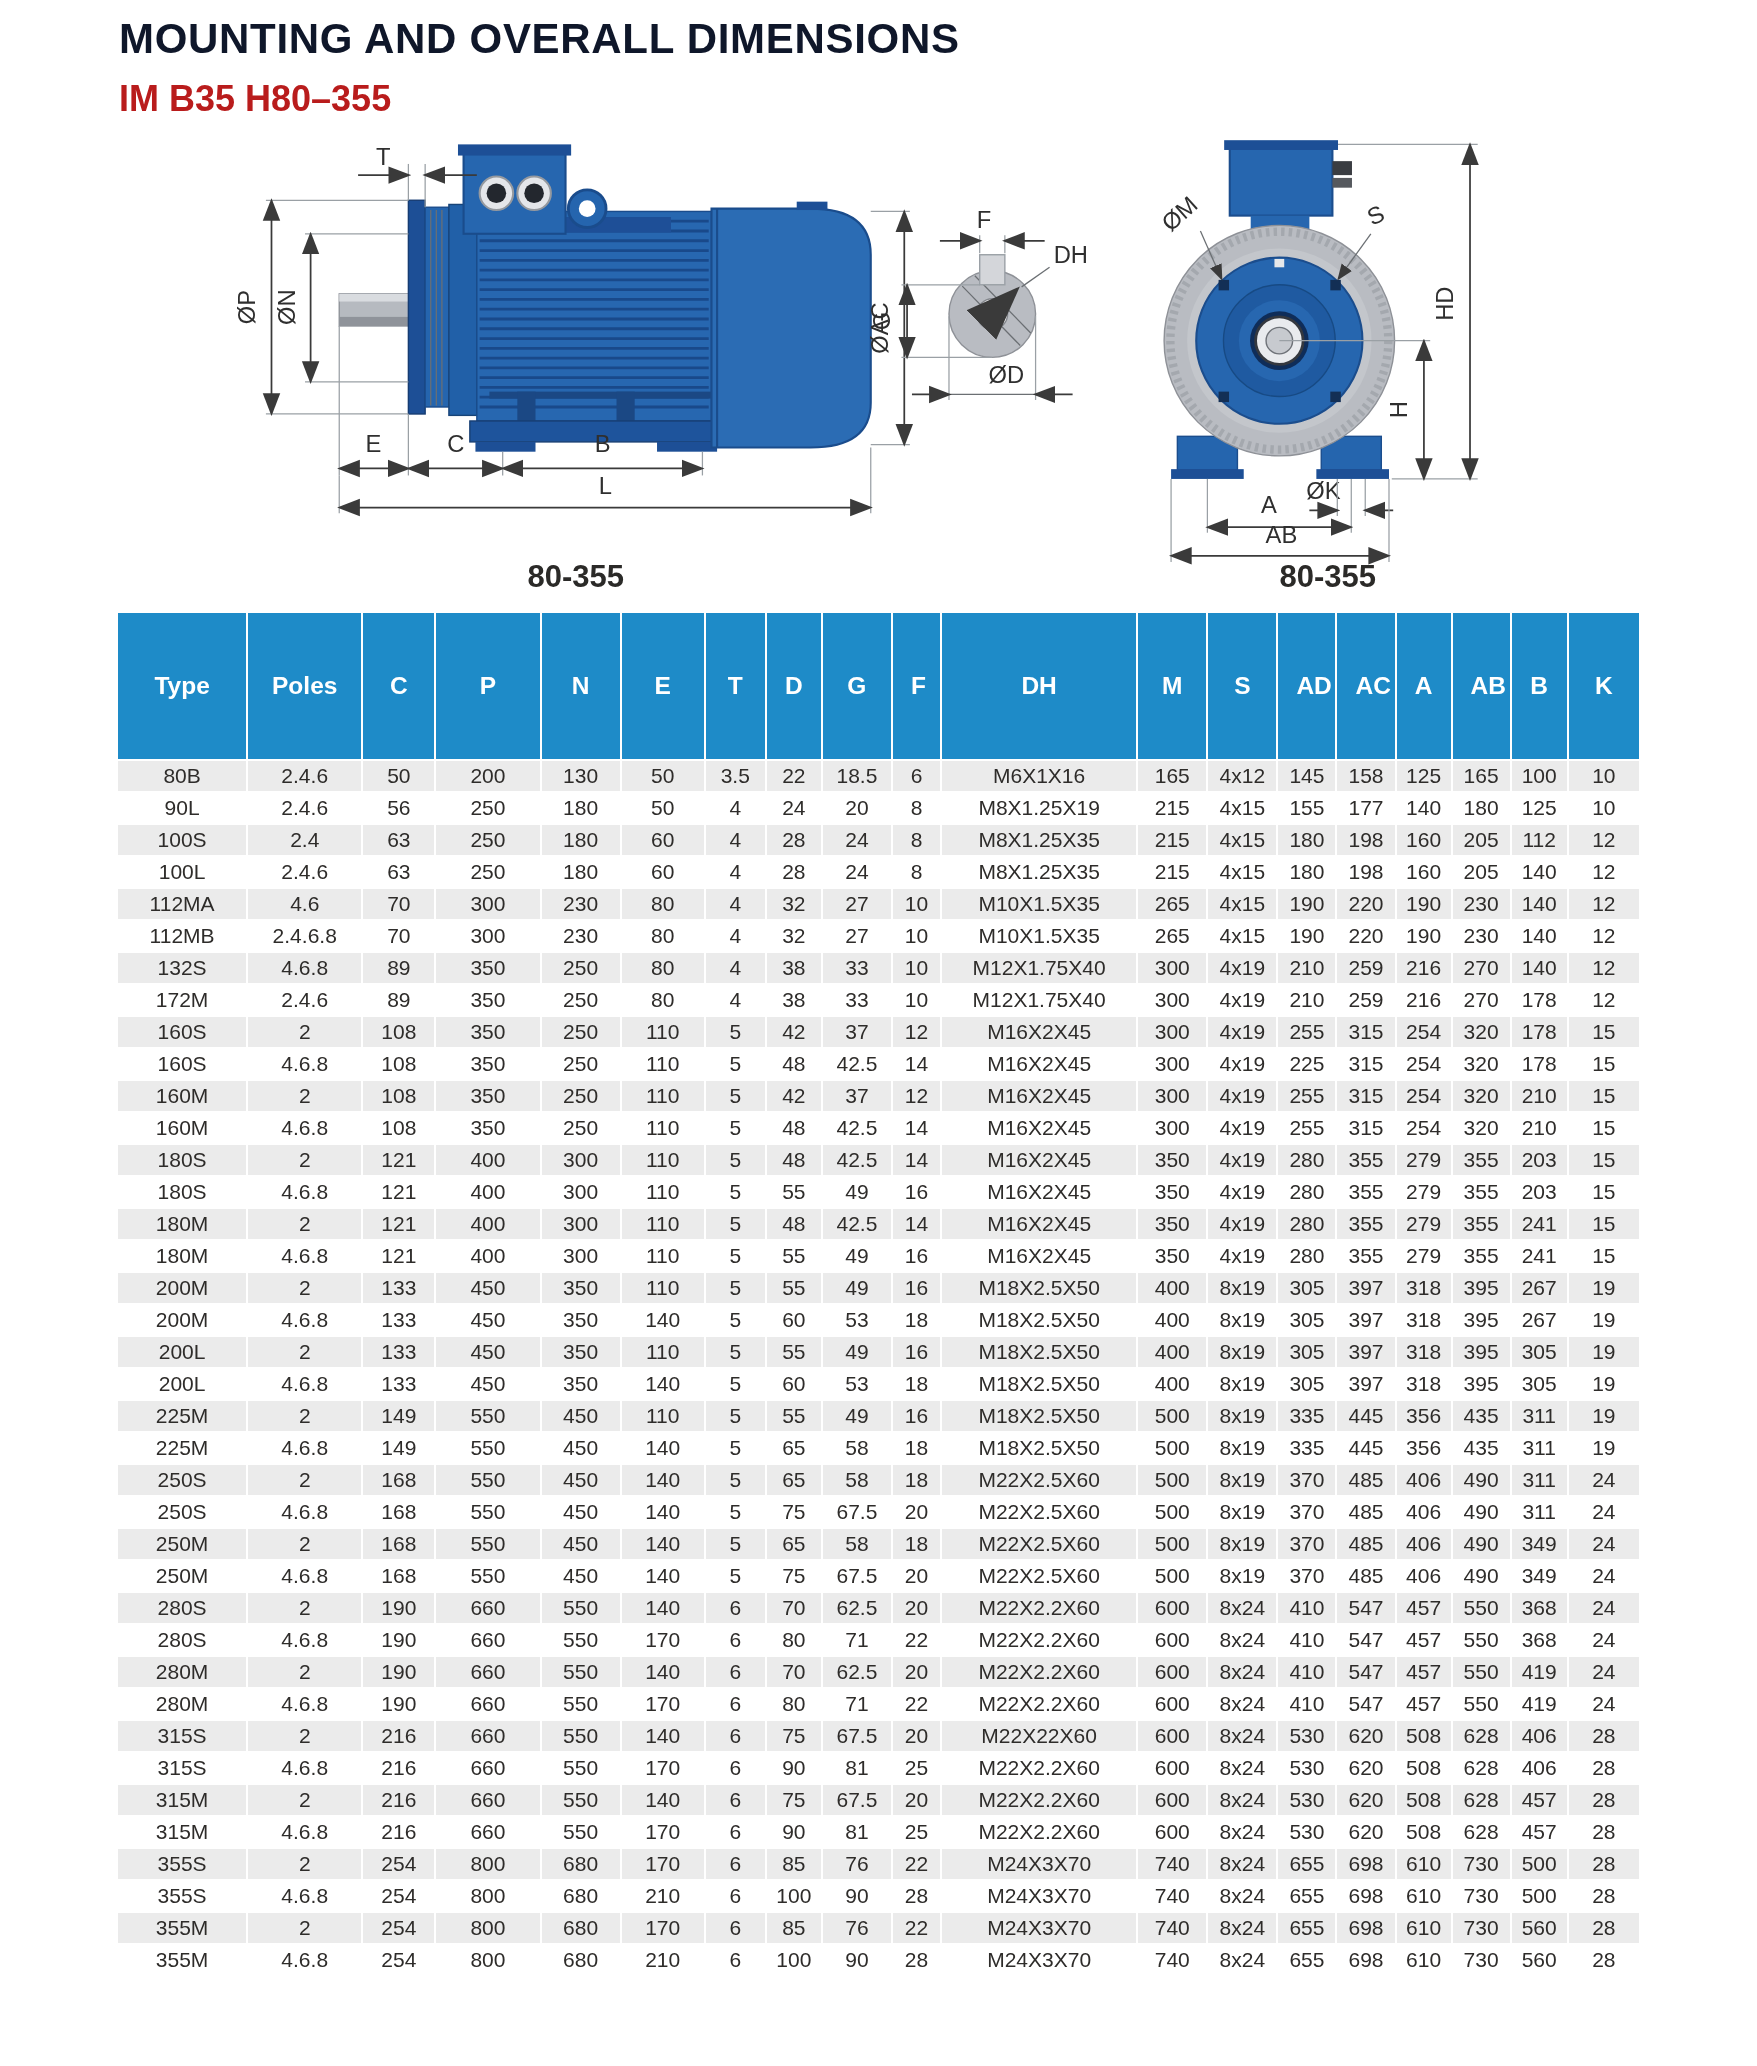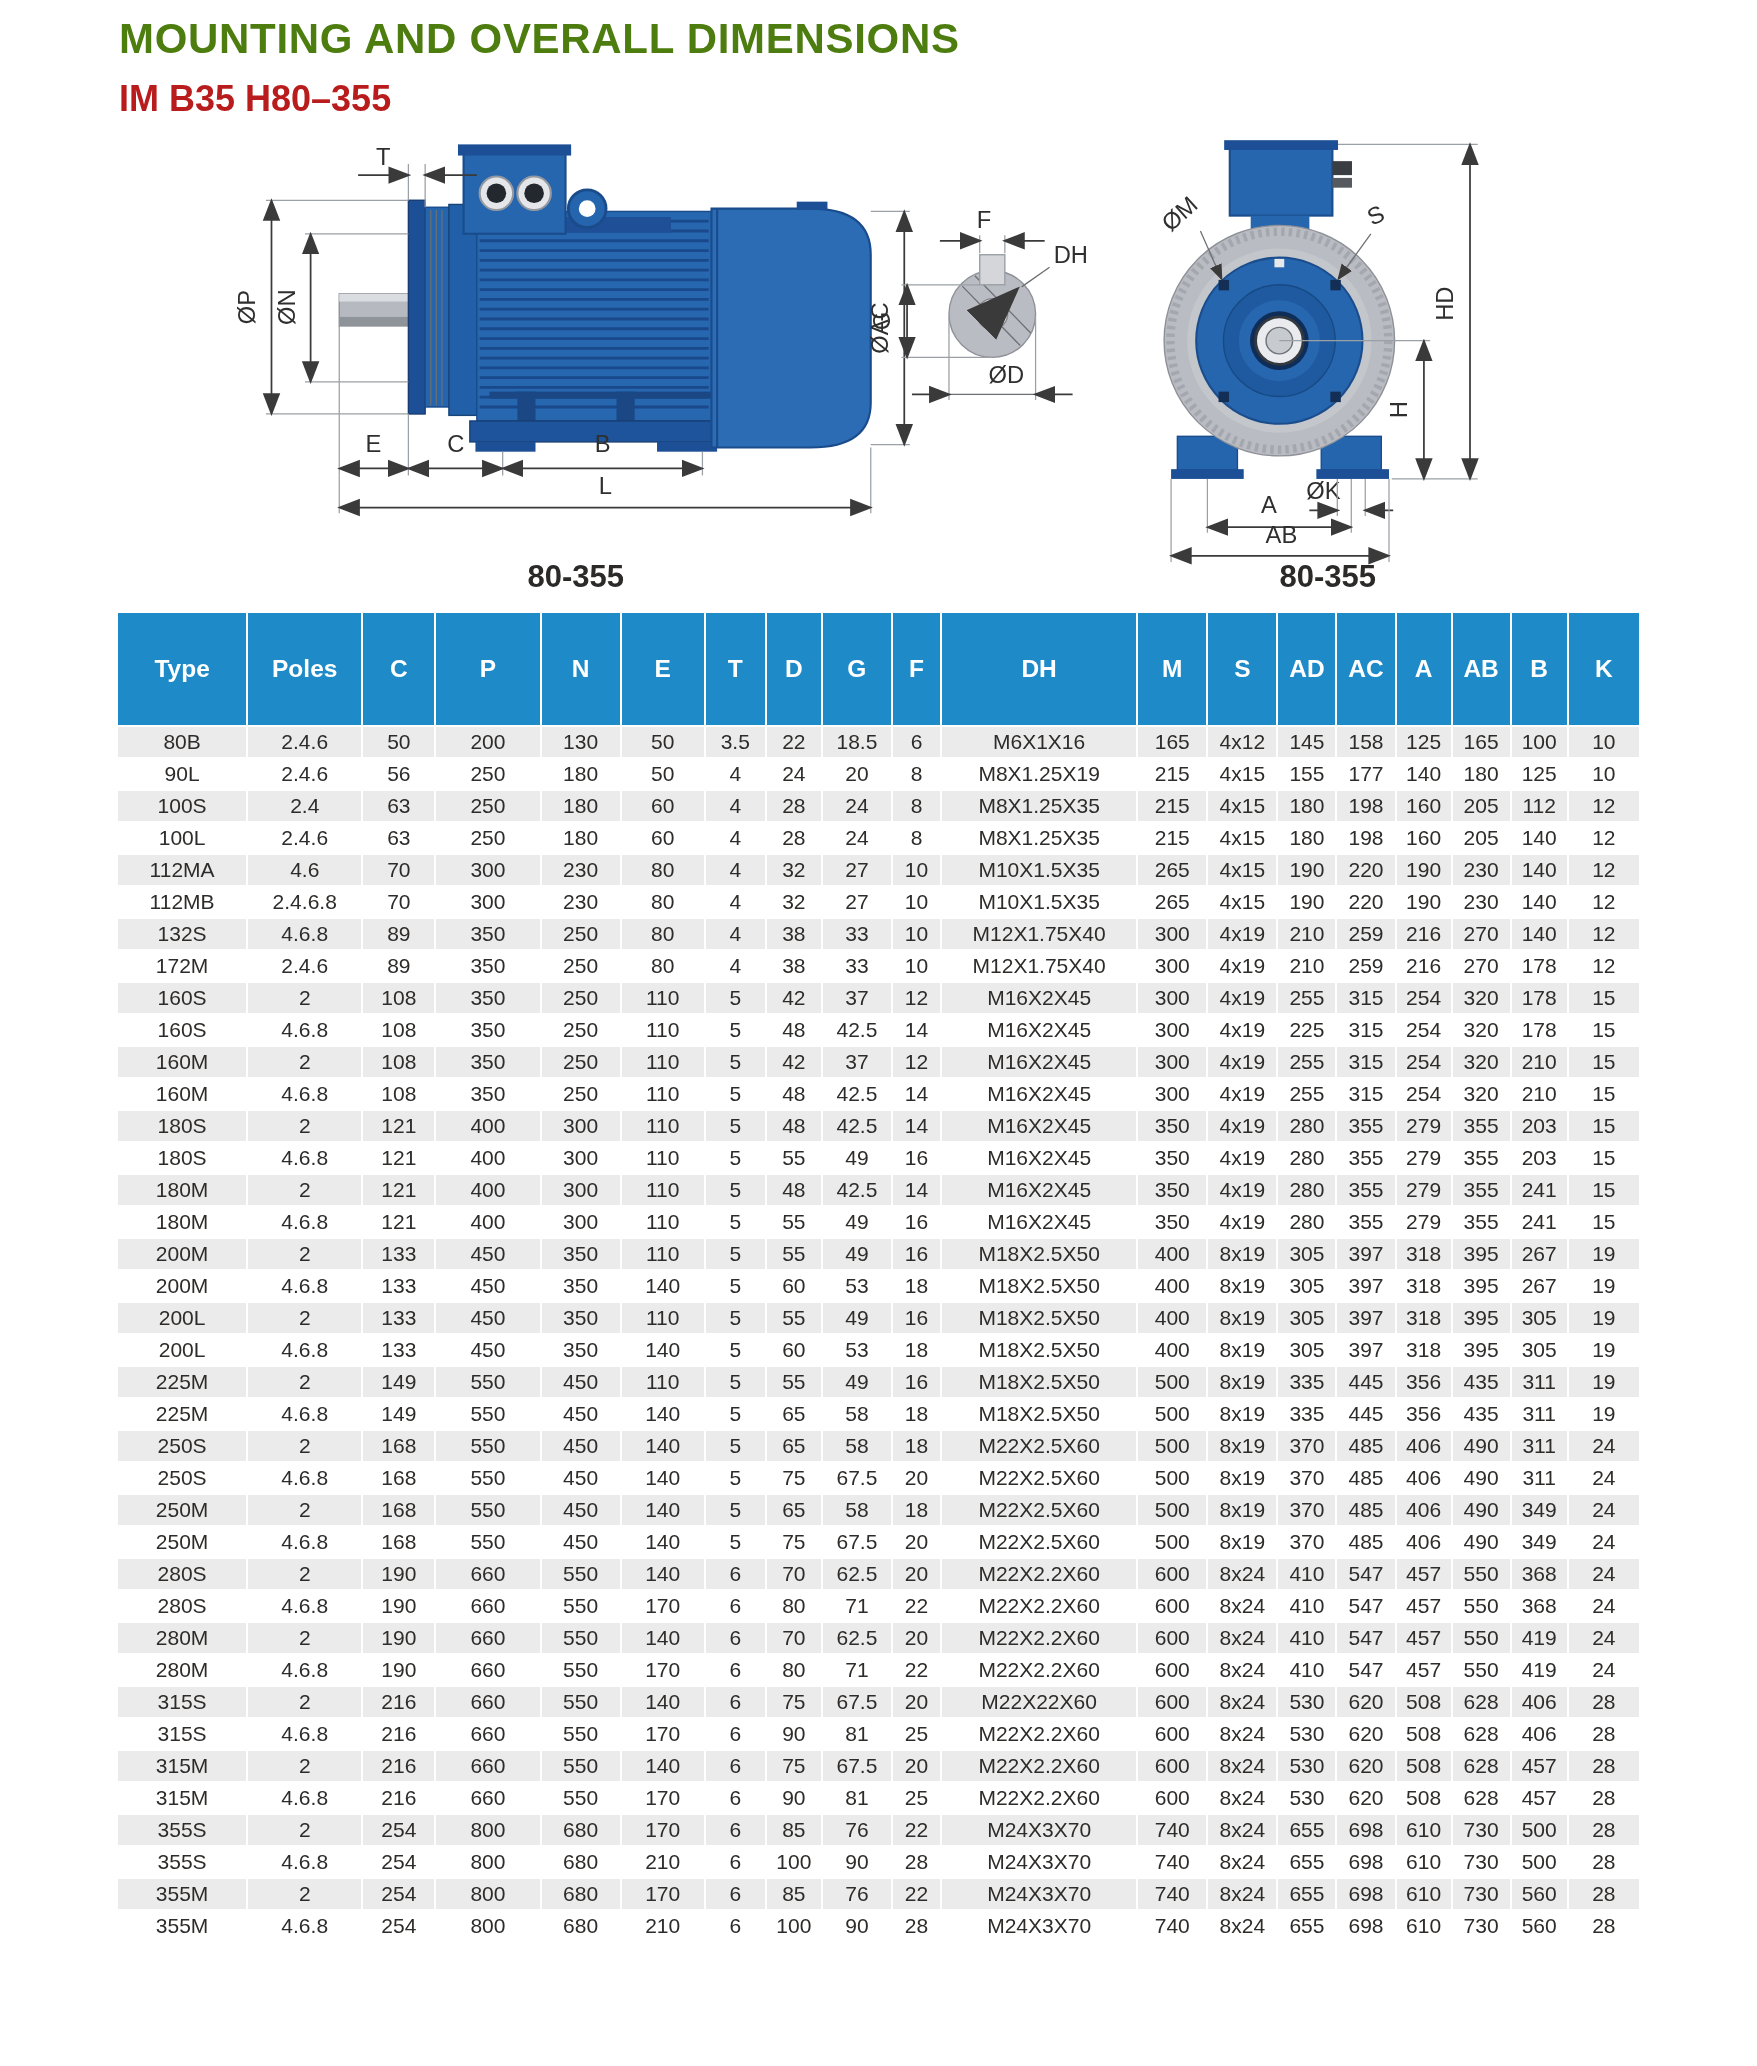--- a/index.html
+++ b/index.html
@@ -1,25 +1,25 @@
 <!DOCTYPE html>
 <html style="font-size:11.2px"><head>
 <meta charset="utf-8">
 <style>
   html,body{margin:0;padding:0;background:#ffffff;}
   body{width:1757px;height:2066px;position:relative;font-family:"Liberation Sans",sans-serif;overflow:hidden;}
-  .page-title{position:absolute;left:119px;top:15.4px;font-size:42px;font-weight:bold;letter-spacing:0.7px;color:#4d7c0f;}
+  .page-title{position:absolute;left:119px;top:15.4px;font-size:42px;font-weight:bold;letter-spacing:0.7px;color:#0f172a;}
   .page-subtitle{position:absolute;left:119px;top:78px;font-size:36px;font-weight:bold;color:#b91c1c;}
   .drawings-svg{position:absolute;left:98px;top:136px;width:1593px;height:447px;}
   .caption{position:absolute;top:559px;width:182px;text-align:right;font-size:31px;font-weight:bold;color:#2b2a28;}
   .caption.left{left:442px;}
   .caption.right{left:1194px;}
   table.dims{position:absolute;left:118px;top:613px;width:1521px;border-collapse:collapse;table-layout:fixed;}
   table.dims thead th{background:#1e8bc8;color:#ffffff;font-size:24.5px;font-weight:bold;height:110px;
-    border-right:2.1px solid #ffffff;border-bottom:2.8px solid #ffffff;text-align:center;vertical-align:middle;padding:1px;}
+    border-right:2.1px solid #ffffff;border-bottom:2.8px solid #ffffff;text-align:center;vertical-align:middle;padding:18px;}
   table.dims thead th:last-child{border-right:none;}
   table.dims tbody td{height:30px;font-size:21px;color:#2e2c2a;text-align:center;vertical-align:middle;
     padding:0;border-right:2.1px solid #ffffff;border-bottom:2.1px solid #ffffff;white-space:nowrap;}
   table.dims tbody td:last-child{border-right:none;}
   table.dims tbody tr:nth-child(odd){background:#ebebeb;}
   table.dims tbody tr:nth-child(even){background:#ffffff;}
   .dim{stroke:#3a3a3a;stroke-width:2.5;fill:none;}
   .ext{stroke:#9aa0a5;stroke-width:1.8;fill:none;}
   .thin{stroke:#6b6f73;stroke-width:1.8;fill:none;}
   .dt{font:bold 34px "Liberation Sans",sans-serif;fill:#2f2f2f;}

